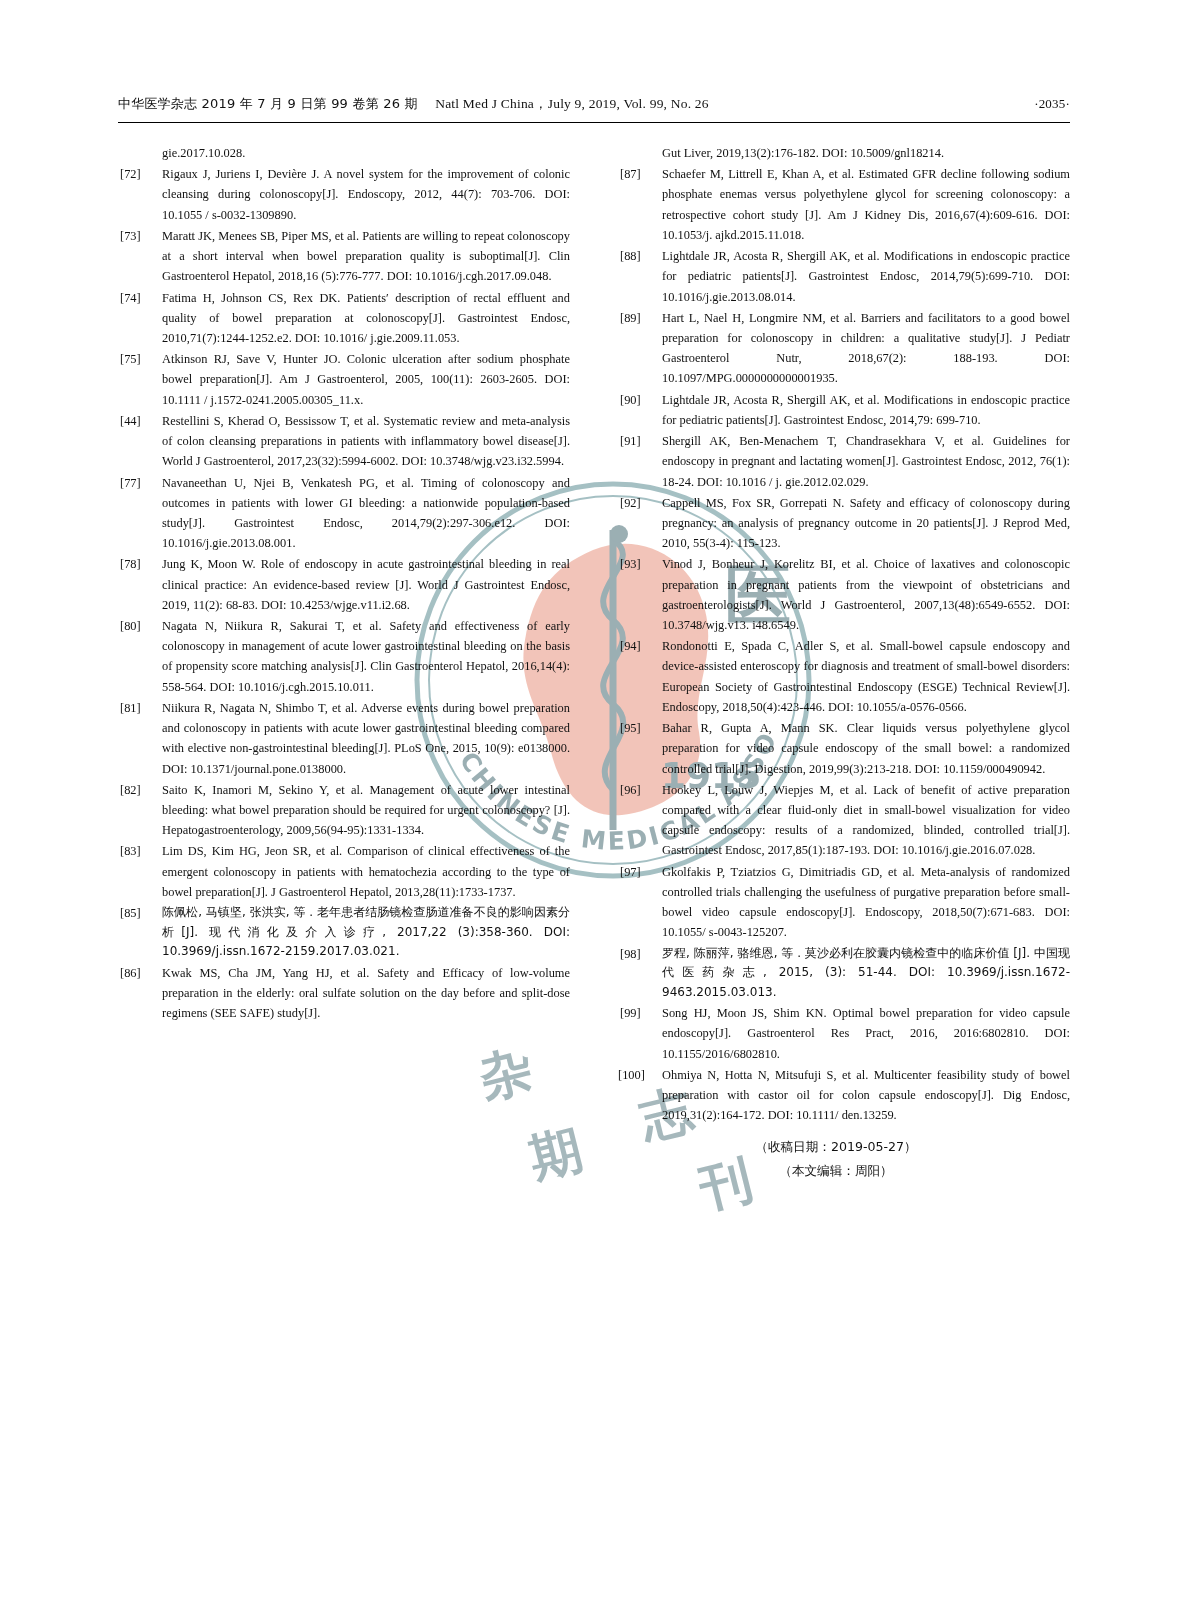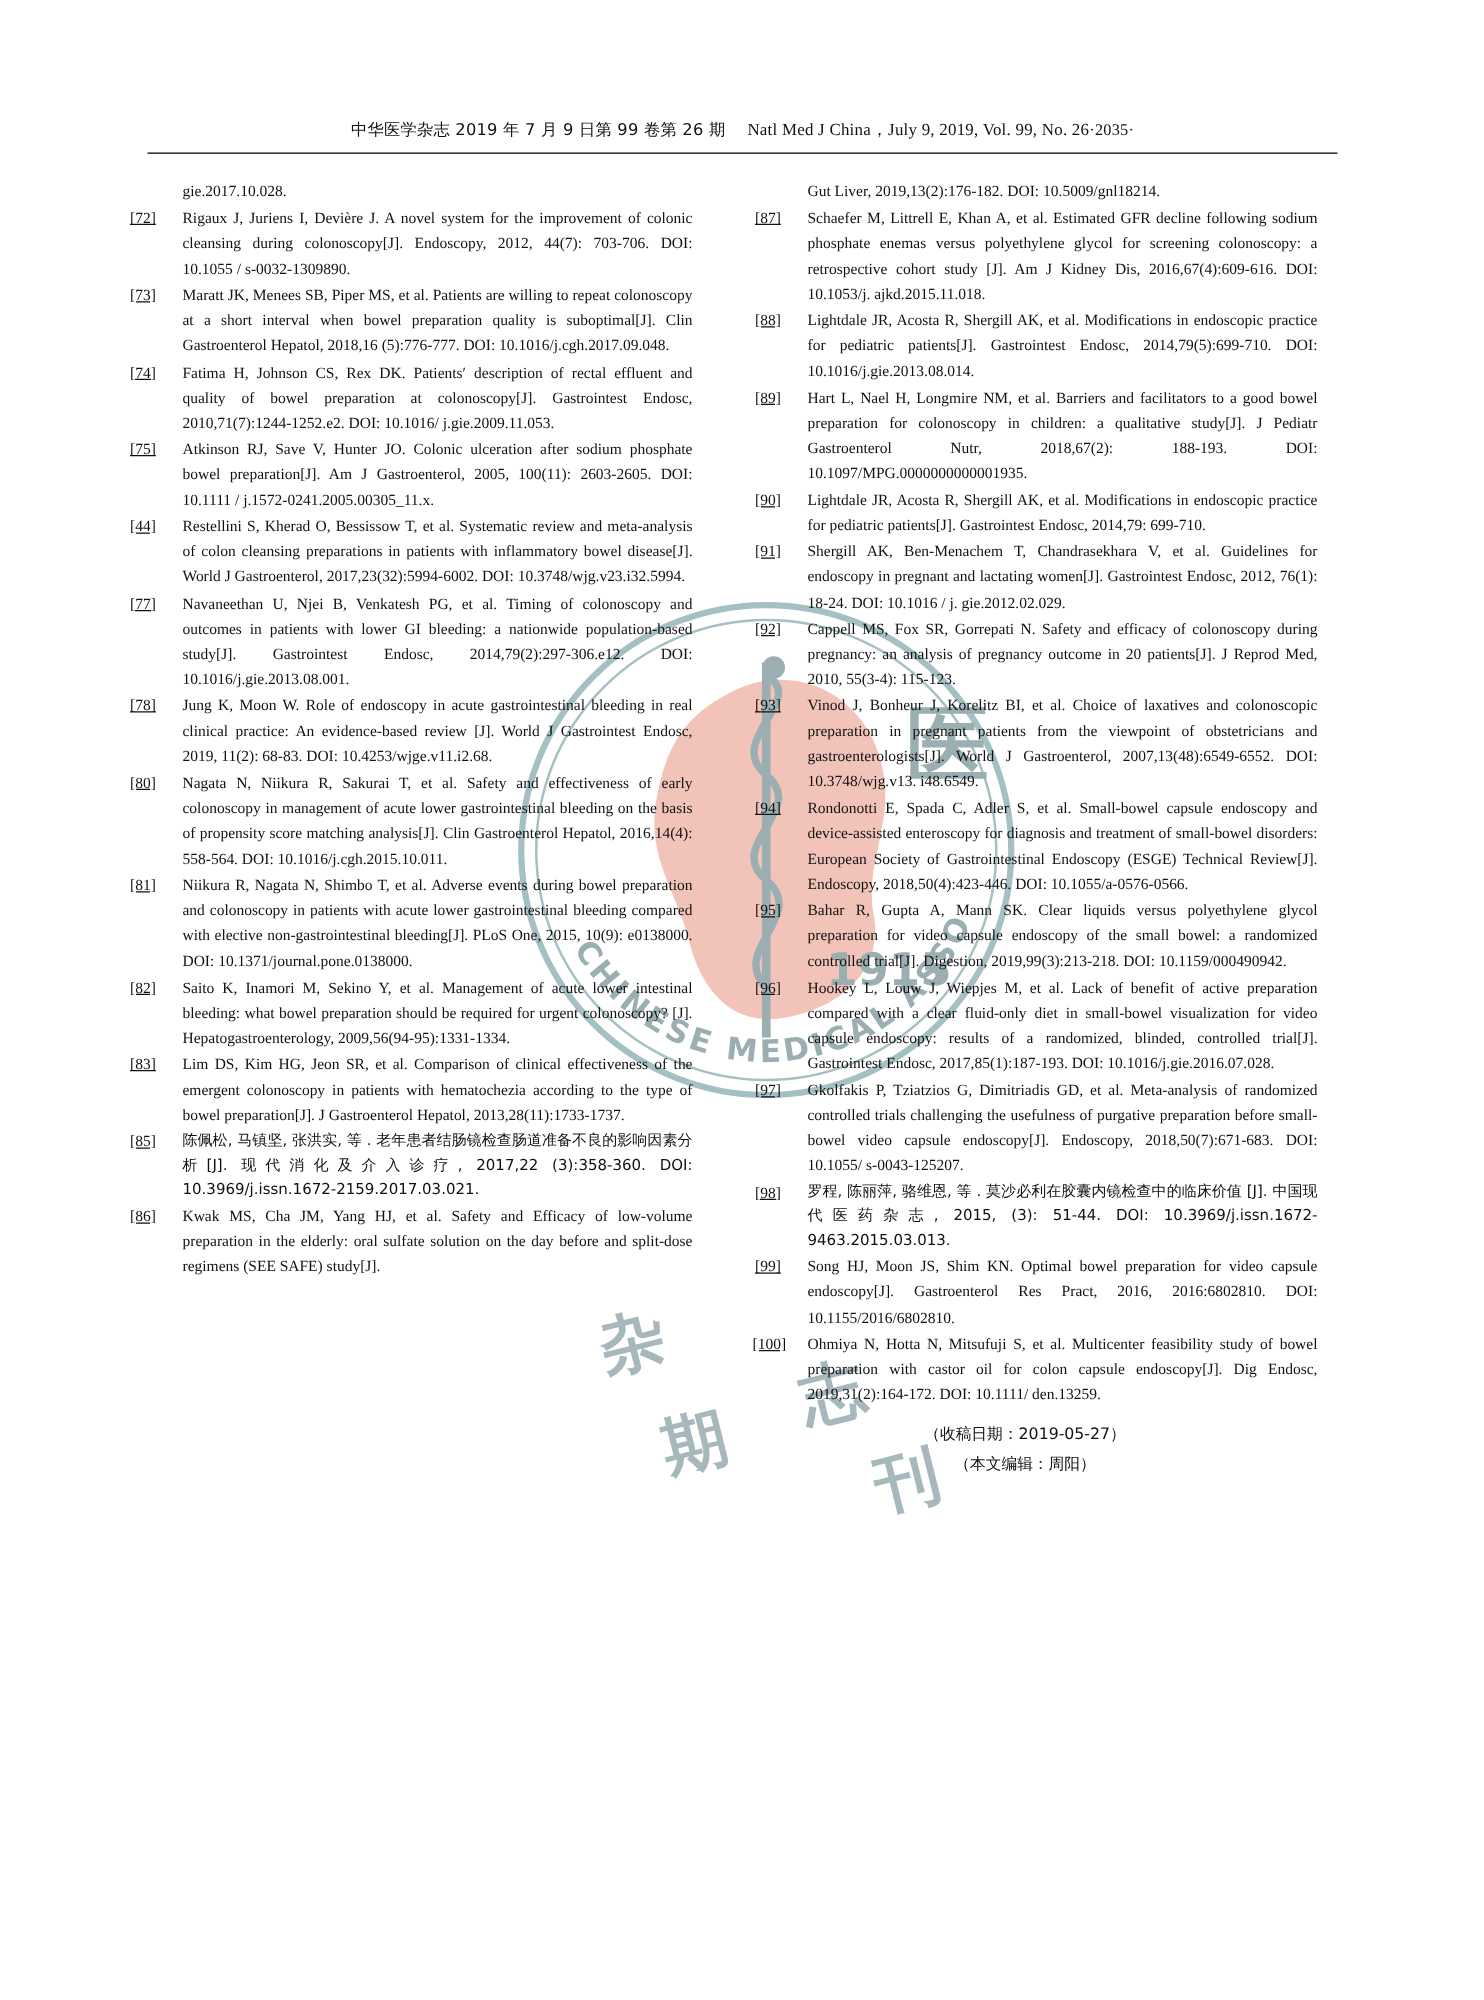--- a/index.html
+++ b/index.html
@@ -22,21 +22,21 @@
     height: 1600px;
   }
 
   
   .header {
     position: absolute;
     top: 95px;
     left: 118px;
     width: 952px;
     display: flex;
-    justify-content: center;
+    justify-content: space-between;
     align-items: baseline;
     font-size: 13.5px;
     letter-spacing: 0.2px;
   }
   .header-left {
     white-space: nowrap;
   }
   .header-left .cn {
     font-family: "DejaVu Sans", sans-serif;
     font-size: 13px;
@@ -50,21 +50,21 @@
     left: 118px;
     width: 952px;
     height: 1px;
     background: #000;
   }
 
   
   .columns {
     position: absolute;
     top: 143px;
-    left: 102px;
+    left: 118px;
     width: 952px;
     display: flex;
     gap: 48px;
   }
   .col {
     width: 454px;
   }
 
   .ref {
     display: flex;
@@ -72,21 +72,20 @@
     line-height: 1.63;
     margin-bottom: 1px;
   }
   .ref .num {
     width: 44px;
     flex: 0 0 44px;
     text-align: left;
     white-space: nowrap;
     padding-left: 2px;
     box-sizing: border-box;
-    text-decoration: underline;
   }
   .ref .num.wide {
     padding-left: 0;
   }
   .ref .body {
     flex: 1 1 auto;
     text-align: justify;
     text-justify: inter-word;
     hyphens: none;
   }

